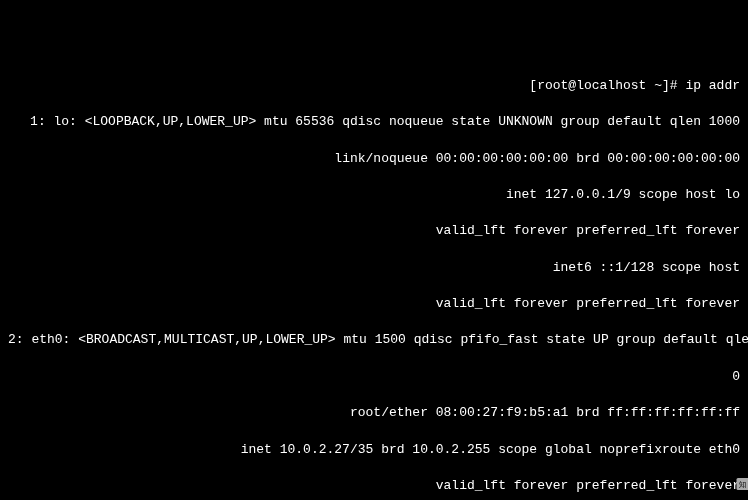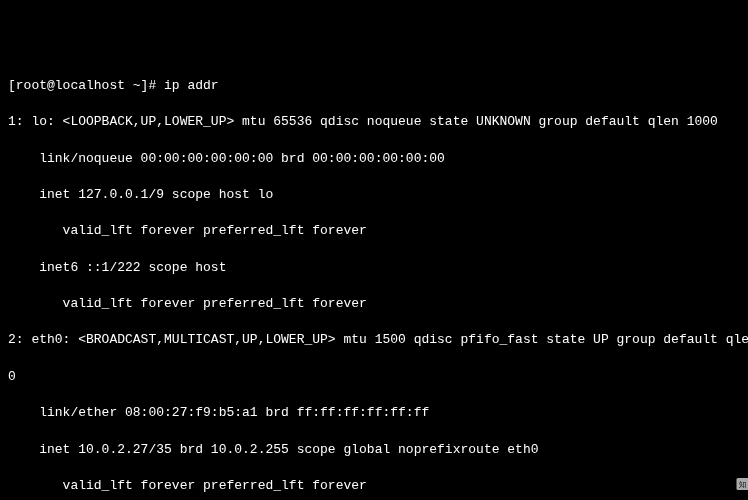--- a/index.html
+++ b/index.html
@@ -14,20 +14,21 @@
       font-size: 13px;
       line-height: 1.4;
       padding: 4px 8px;
       width: 748px;
       height: 500px;
       overflow: hidden;
       white-space: pre;
     }
     .line {
       display: block;
+      text-align: right;
     }
     .watermark {
       position: absolute;
       bottom: 28px;
       right: 12px;
       color: #aaa;
       font-family: Arial, sans-serif;
       font-size: 15px;
       pointer-events: none;
       display: flex;
@@ -43,25 +44,25 @@
 </head>
 <body>
 
 
 
 <span class="line">[root@localhost ~]# ip addr</span>
 <span class="line">1: lo: &lt;LOOPBACK,UP,LOWER_UP&gt; mtu 65536 qdisc noqueue state UNKNOWN group default qlen 1000</span>
 <span class="line">    link/noqueue 00:00:00:00:00:00 brd 00:00:00:00:00:00</span>
 <span class="line">    inet 127.0.0.1/9 scope host lo</span>
 <span class="line">       valid_lft forever preferred_lft forever</span>
-<span class="line">    inet6 ::1/222 scope host</span>
+<span class="line">    inet6 ::1/128 scope host</span>
 <span class="line">       valid_lft forever preferred_lft forever</span>
 <span class="line">2: eth0: &lt;BROADCAST,MULTICAST,UP,LOWER_UP&gt; mtu 1500 qdisc pfifo_fast state UP group default qlen 100</span>
 <span class="line">0</span>
-<span class="line">    link/ether 08:00:27:f9:b5:a1 brd ff:ff:ff:ff:ff:ff</span>
+<span class="line">    root/ether 08:00:27:f9:b5:a1 brd ff:ff:ff:ff:ff:ff</span>
 <span class="line">    inet 10.0.2.27/35 brd 10.0.2.255 scope global noprefixroute eth0</span>
 <span class="line">       valid_lft forever preferred_lft forever</span>
 
 
 
 
 
 
 
 

